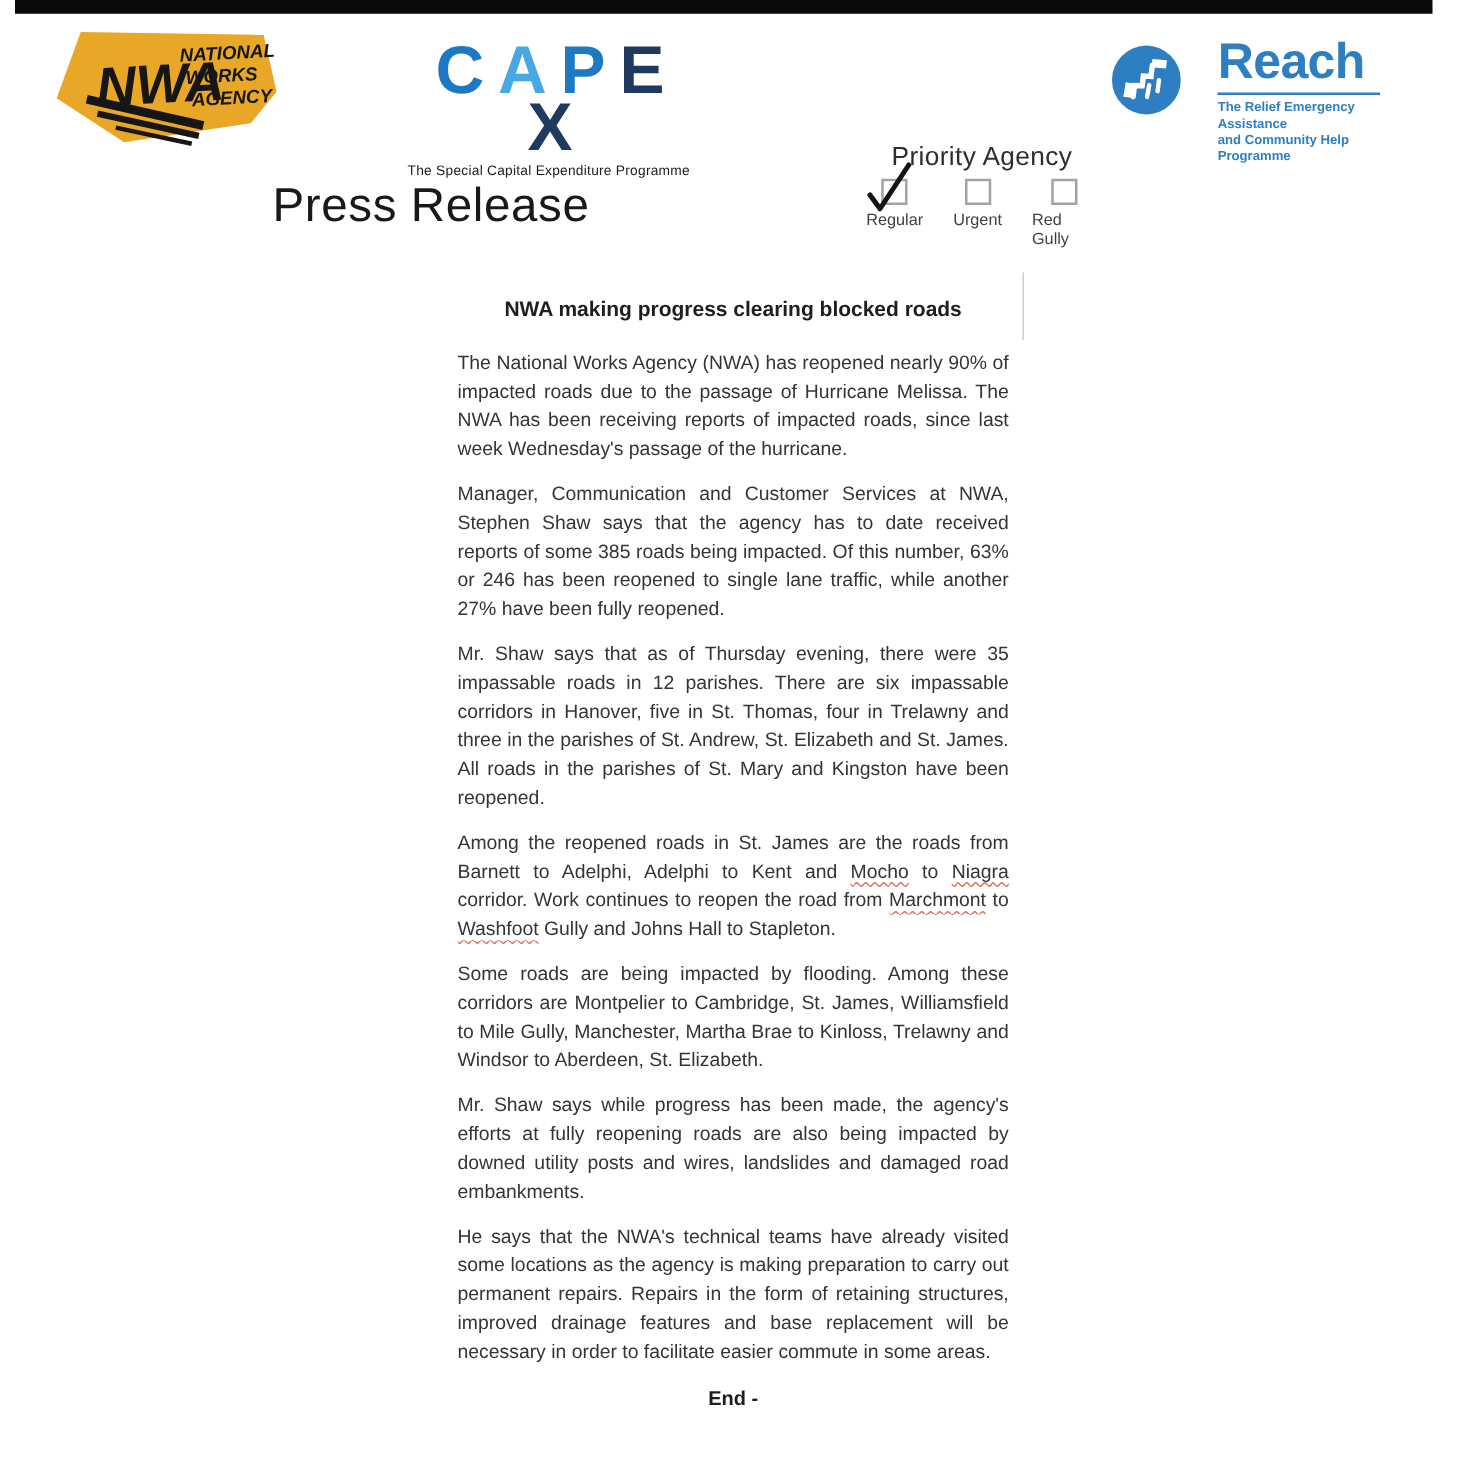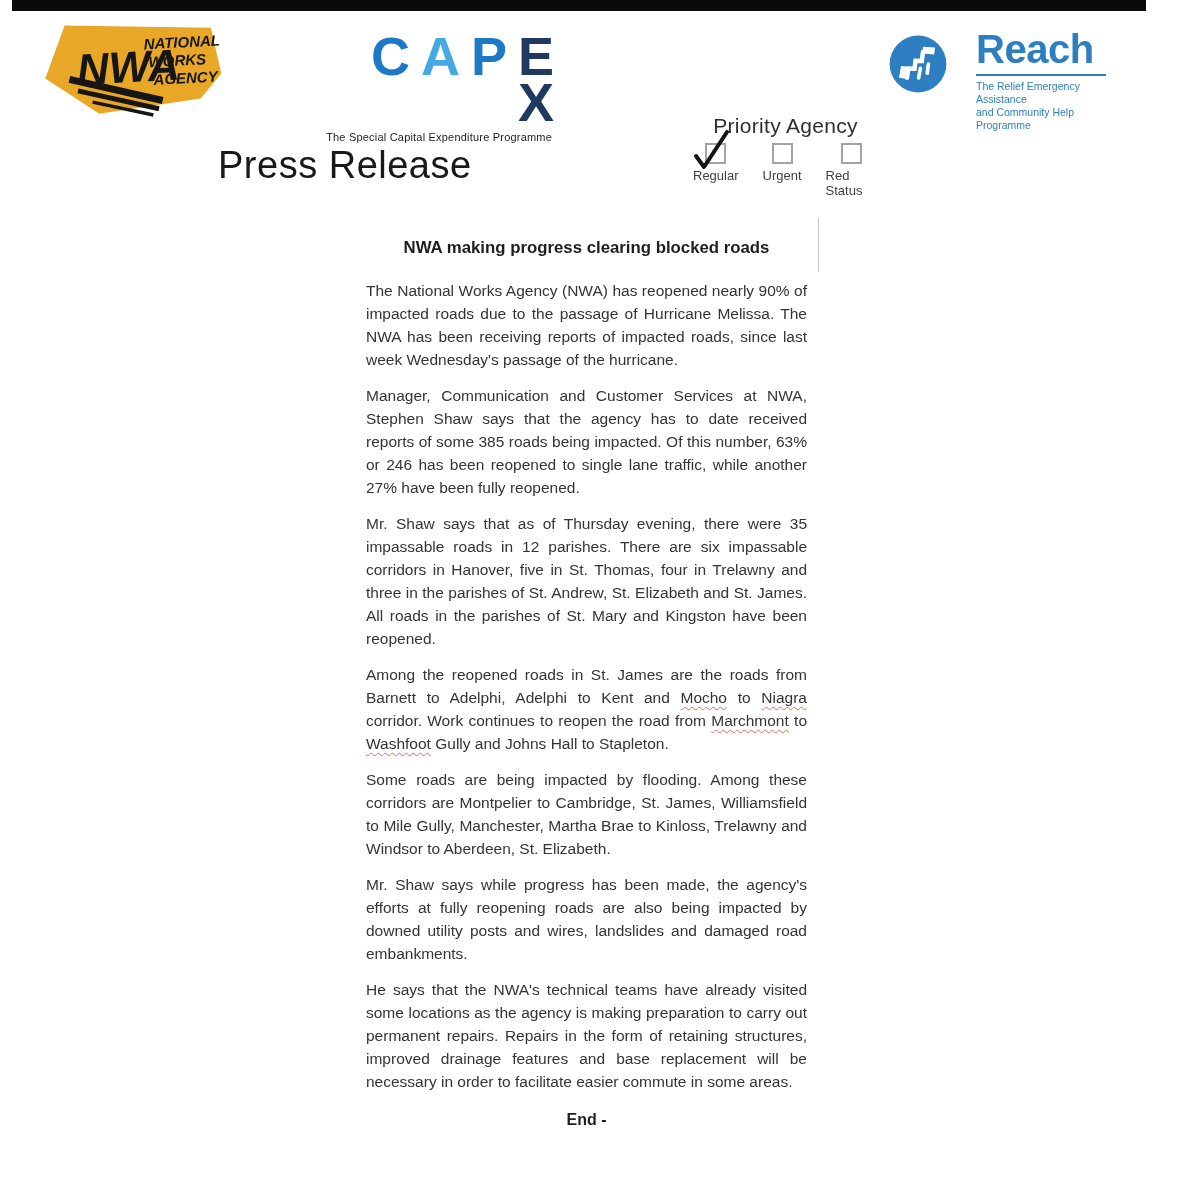--- a/index.html
+++ b/index.html
@@ -4,33 +4,33 @@
 <style>
   * { margin:0; padding:0; box-sizing:border-box; }
   html,body { width:1179px; height:1177px; background:#ffffff; font-family:"Liberation Sans", sans-serif; overflow:hidden; }
   .page { position:relative; width:1179px; height:1177px; background:#fff; }
 
   .top-bar { position:absolute; left:12px; top:0; width:1134px; height:11px; background:#0a0a0a; }
 
   
   .logo { position:absolute; }
   .logo-nwa { left:33px; top:16px; width:200px; height:108px; }
-  .logo-capex { left:326px; top:33px; width:226px; height:72px; text-align:right; }
+  .logo-capex { left:326px; top:33px; width:226px; height:72px; text-align:center; }
   .capex-word { font-weight:900; font-size:54px; line-height:46px; letter-spacing:-2px; font-family:"Liberation Sans", sans-serif; }
   .capex-word span { display:inline-block; }
   .cx-blue { color:#1D79C6; }
   .cx-light { color:#47A9E3; }
   .cx-navy { color:#20395F; }
   .capex-sub { margin-top:6px; font-size:11px; font-weight:400; color:#1d1d1d; letter-spacing:.2px; }
   .logo-spark { left:633px; top:10px; width:172px; height:102px; }
   .logo-reach { left:888px; top:27px; width:218px; height:82px; display:flex; align-items:flex-start; gap:28px; }
   .reach-text { padding-top:2px; }
   .reach-title { color:#2E7FC2; font-size:40px; font-weight:800; line-height:40px; letter-spacing:-.5px; }
   .reach-rule { width:130px; border-top:2px solid #2E7FC2; margin:5px 0 4px; }
-  .reach-sub { color:#2E7FC2; font-size:10.5px; font-weight:400; line-height:13px; }
+  .reach-sub { color:#2E7FC2; font-size:10.5px; font-weight:700; line-height:13px; }
 
   
   .press-release { position:absolute; left:218px; top:144px; font-size:38px; font-weight:400; color:#191919; letter-spacing:.5px; }
   .priority { position:absolute; left:693px; top:114px; width:185px; }
   .priority-title { font-size:21px; color:#2e2e2e; font-weight:500; letter-spacing:.3px; text-align:center; margin-bottom:5px; }
   .priority-row { display:flex; justify-content:center; gap:24px; }
   .priority-item { display:flex; flex-direction:column; align-items:center; position:relative; }
   .pbox { width:21px; height:21px; border:2px solid #a3a3a3; background:#fff; }
   .plabel { margin-top:4px; font-size:13px; color:#3f3f3f; }
   .tick { position:absolute; left:-4px; top:-17px; width:44px; height:46px; pointer-events:none; }
@@ -113,21 +113,21 @@
           <path d="M7,30 L15,41 L38,6" fill="none" stroke="#141414" stroke-width="4" stroke-linecap="round" stroke-linejoin="round"></path>
         </svg>
         <div class="plabel">Regular</div>
       </div>
       <div class="priority-item">
         <div class="pbox"></div>
         <div class="plabel">Urgent</div>
       </div>
       <div class="priority-item">
         <div class="pbox"></div>
-        <div class="plabel">Red Status</div>
+        <div class="plabel">Red Gully</div>
       </div>
     </div>
   </div>
 
   <div class="cursor-line"></div>
 
   <div class="doc">
     <div class="doc-title">NWA making progress clearing blocked roads</div>
     <p><span>The National Works Agency (NWA) has reopened nearly 90% of impacted roads due to the passage of Hurricane Melissa. The NWA has been receiving reports of impacted roads, since last week Wednesday's passage of the hurricane.</span></p>
     <p><span>Manager, Communication and Customer Services at NWA, Stephen Shaw says that the agency has to date received reports of some 385 roads being impacted. Of this number, 63% or 246 has been reopened to single lane traffic, while another 27% have been fully reopened.</span></p>

